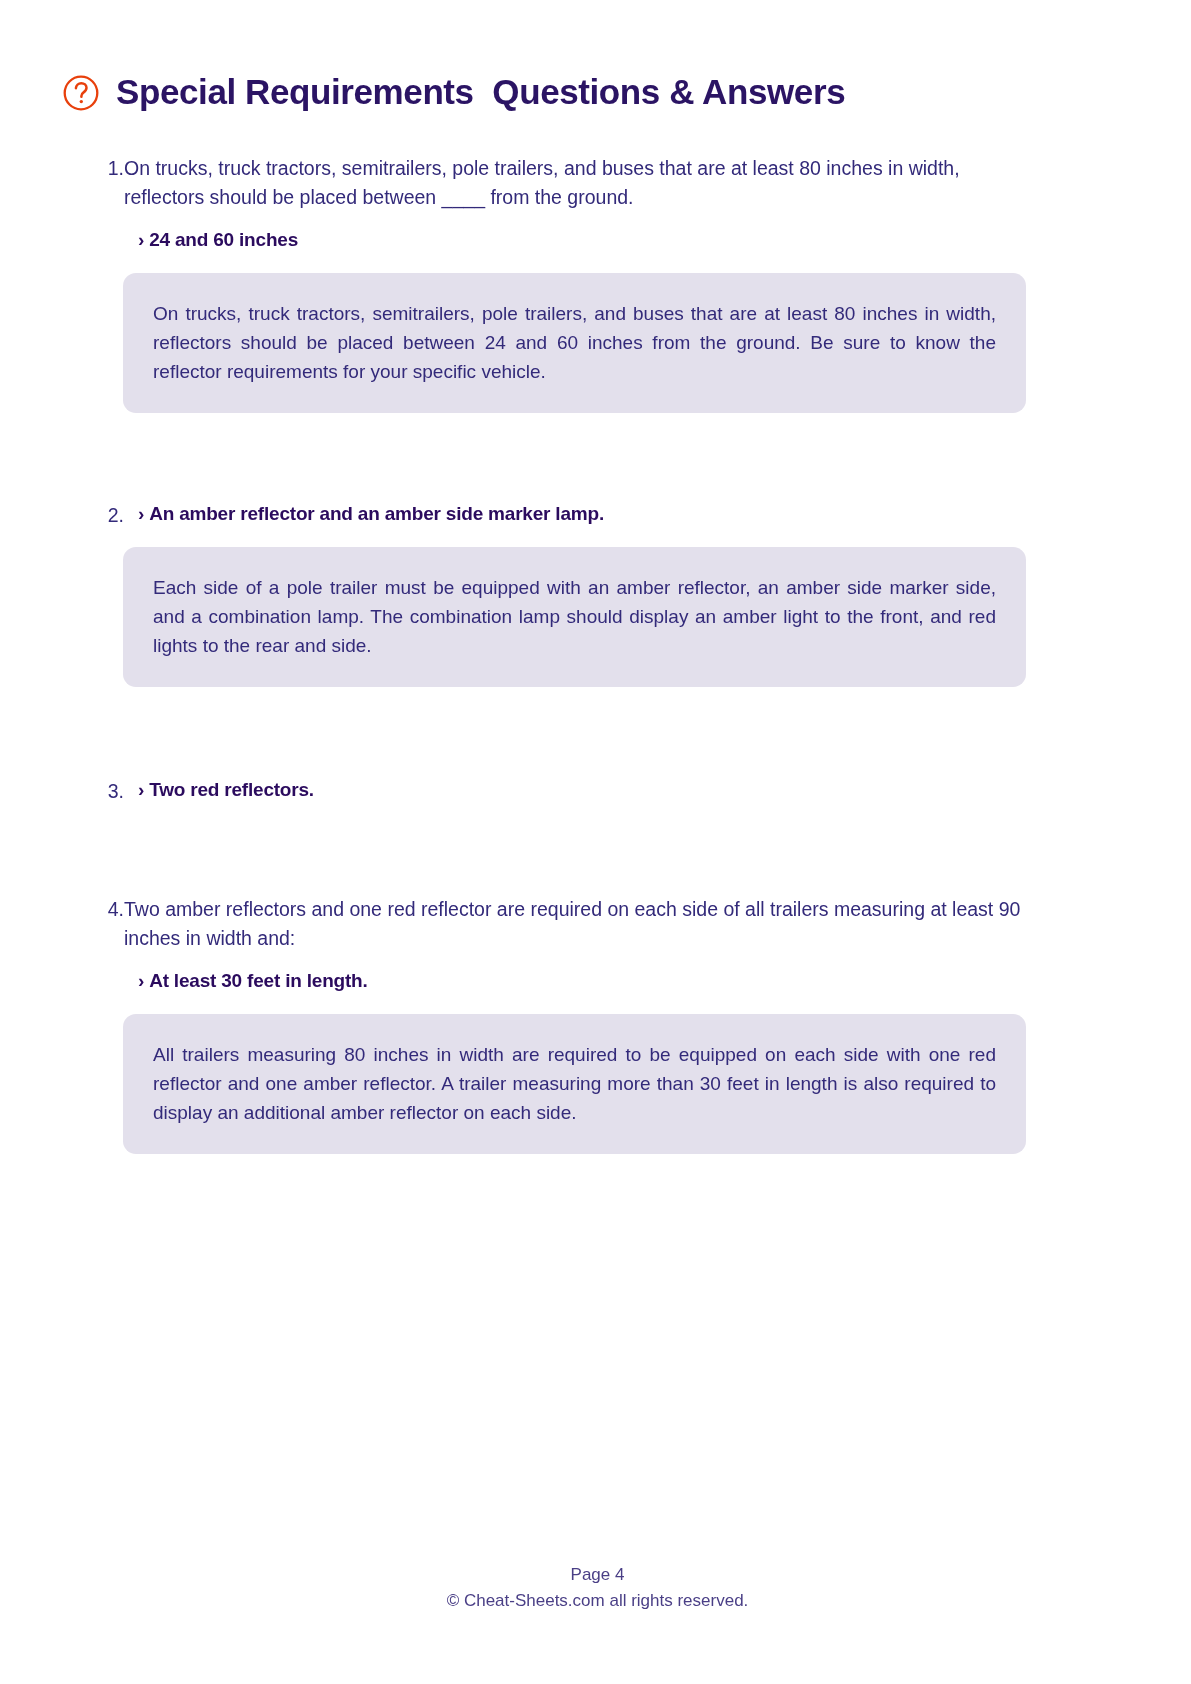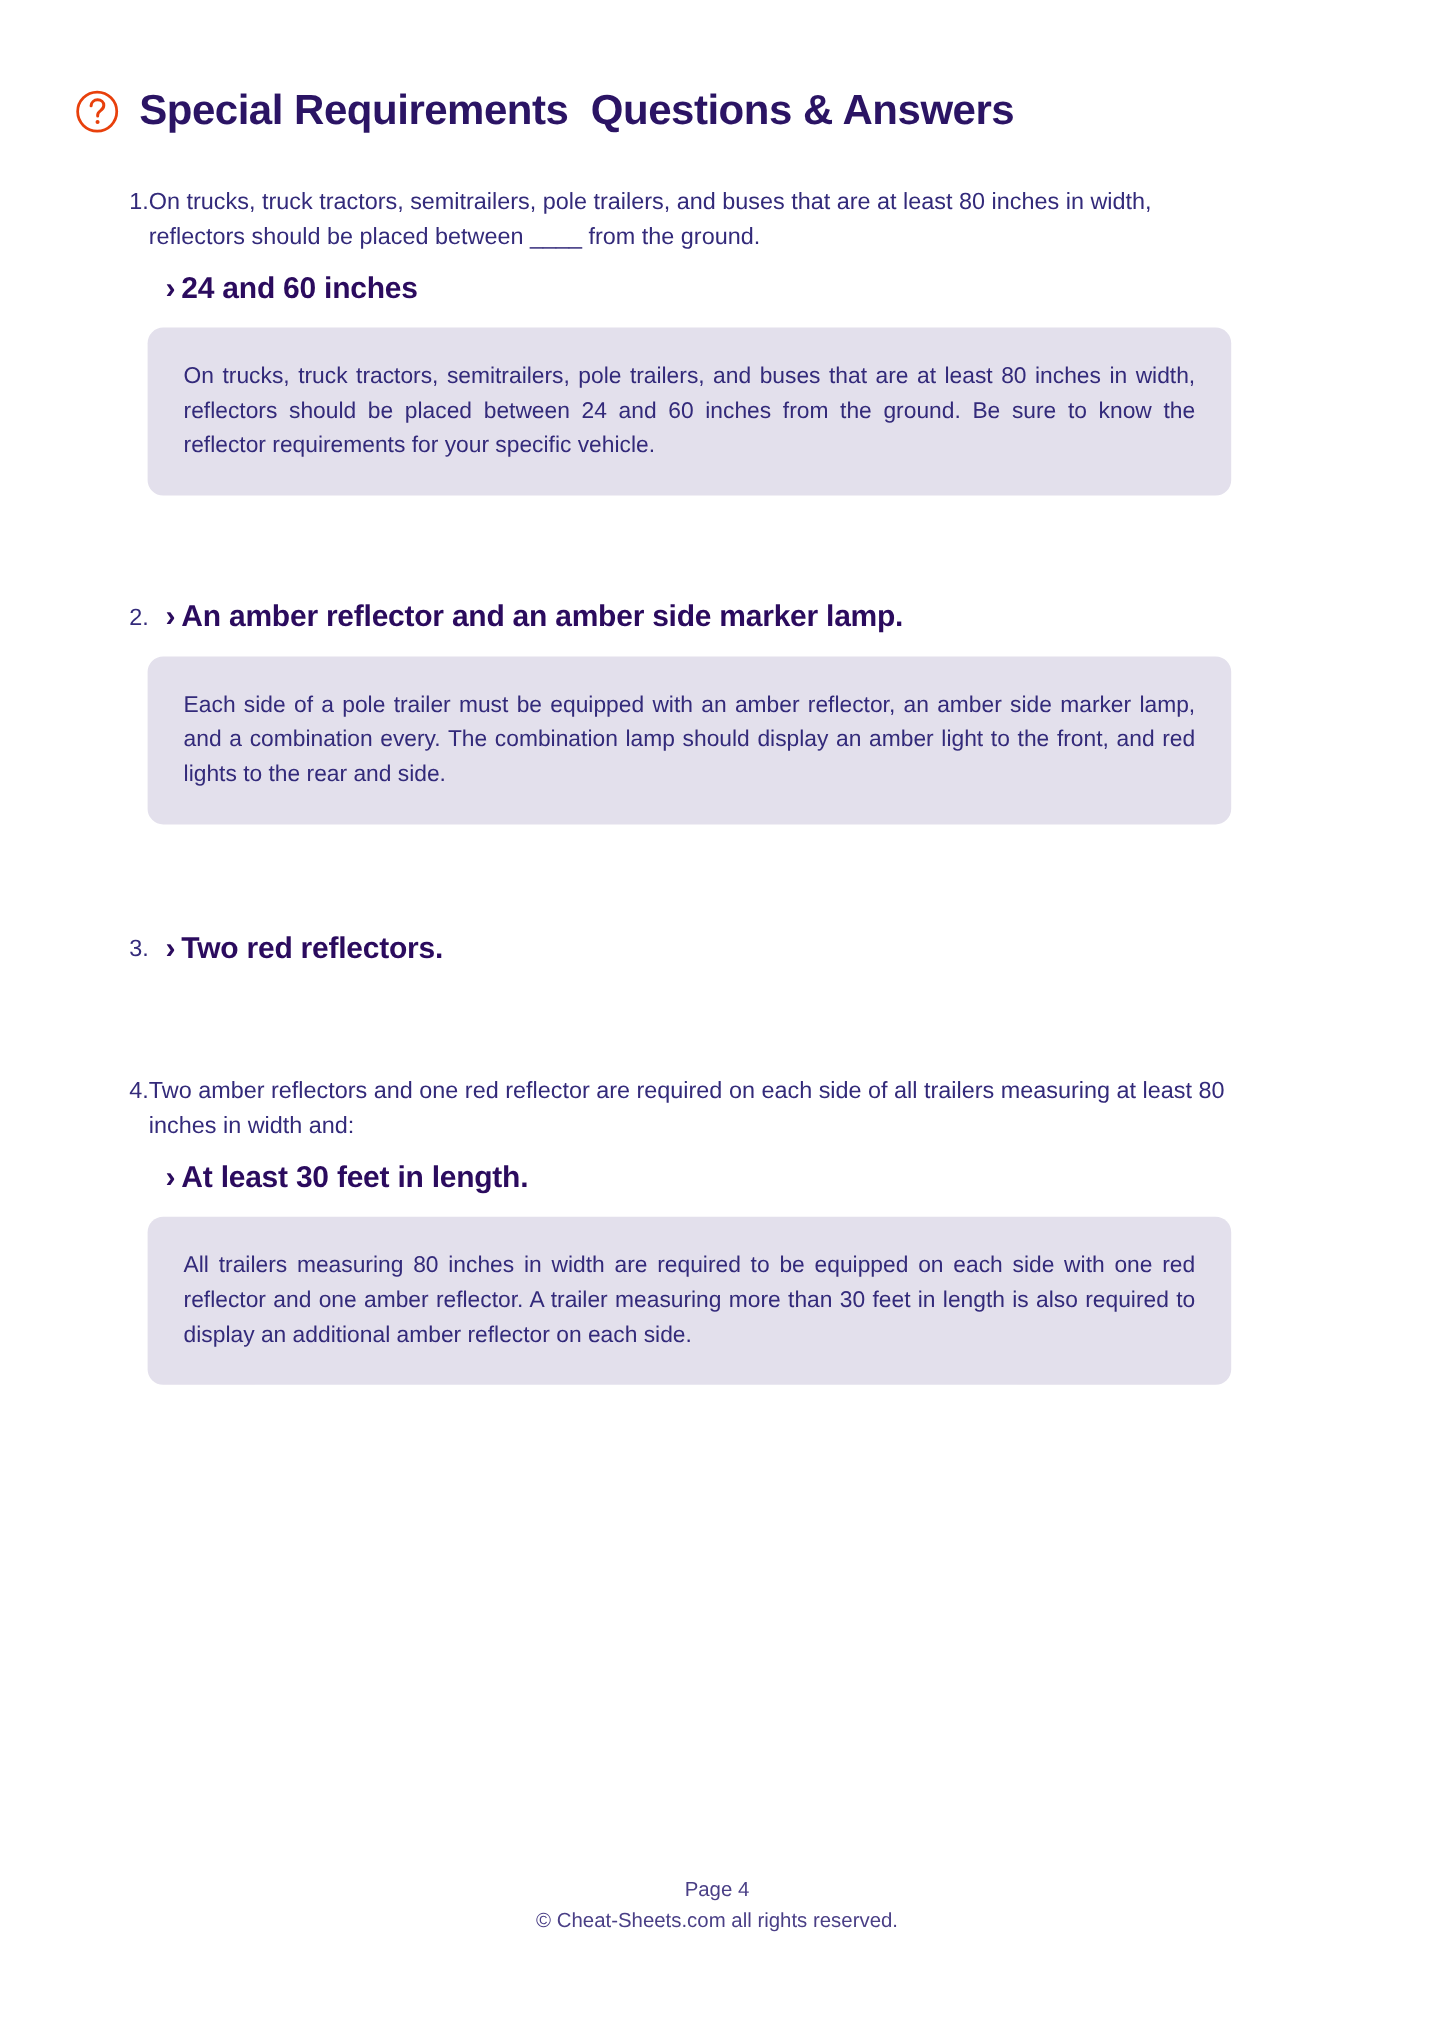--- a/index.html
+++ b/index.html
@@ -76,21 +76,21 @@
 
   .qa-question {
     font-size: 19.5px;
     line-height: 29px;
     color: #332a7a;
     font-weight: 400;
     margin: 0;
   }
 
   .qa-answer {
-    font-size: 25px;
+    font-size: 19px;
     font-weight: 700;
     color: #2b0b5e;
     margin: 15px 0 0 14px;
     letter-spacing: -0.2px;
     line-height: 26px;
   }
   .qa-answer .chev {
     margin-right: 5px;
     font-weight: 700;
   }
@@ -152,31 +152,31 @@
     <li class="qa-item first">
       <span class="qa-number">1.</span>
       <p class="qa-question">On trucks, truck tractors, semitrailers, pole trailers, and buses that are at least 80 inches in width, reflectors should be placed between ____ from the ground.</p>
       <div class="qa-answer"><span class="chev">›</span><span>24 and 60 inches</span></div>
       <div class="qa-explain">On trucks, truck tractors, semitrailers, pole trailers, and buses that are at least 80 inches in width, reflectors should be placed between 24 and 60 inches from the ground. Be sure to know the reflector requirements for your specific vehicle.</div>
     </li>
 
     <li class="qa-item gap-2">
       <span class="qa-number">2.</span>
       <div class="qa-answer"><span class="chev">›</span><span>An amber reflector and an amber side marker lamp.</span></div>
-      <div class="qa-explain">Each side of a pole trailer must be equipped with an amber reflector, an amber side marker lamp, and a combination every. The combination lamp should display an amber light to the front, and red lights to the rear and side.</div>
+      <div class="qa-explain">Each side of a pole trailer must be equipped with an amber reflector, an amber side marker side, and a combination lamp. The combination lamp should display an amber light to the front, and red lights to the rear and side.</div>
     </li>
 
     <li class="qa-item gap-3">
       <span class="qa-number">3.</span>
       <div class="qa-answer"><span class="chev">›</span><span>Two red reflectors.</span></div>
     </li>
 
     <li class="qa-item gap-4">
       <span class="qa-number">4.</span>
-      <p class="qa-question">Two amber reflectors and one red reflector are required on each side of all trailers measuring at least 80 inches in width and:</p>
+      <p class="qa-question">Two amber reflectors and one red reflector are required on each side of all trailers measuring at least 90 inches in width and:</p>
       <div class="qa-answer"><span class="chev">›</span><span>At least 30 feet in length.</span></div>
       <div class="qa-explain">All trailers measuring 80 inches in width are required to be equipped on each side with one red reflector and one amber reflector. A trailer measuring more than 30 feet in length is also required to display an additional amber reflector on each side.</div>
     </li>
 
   </ul>
 
   <div class="footer">
     <div class="footer-page">Page 4</div>
     <div class="footer-copy">© Cheat-Sheets.com all rights reserved.</div>
   </div>

